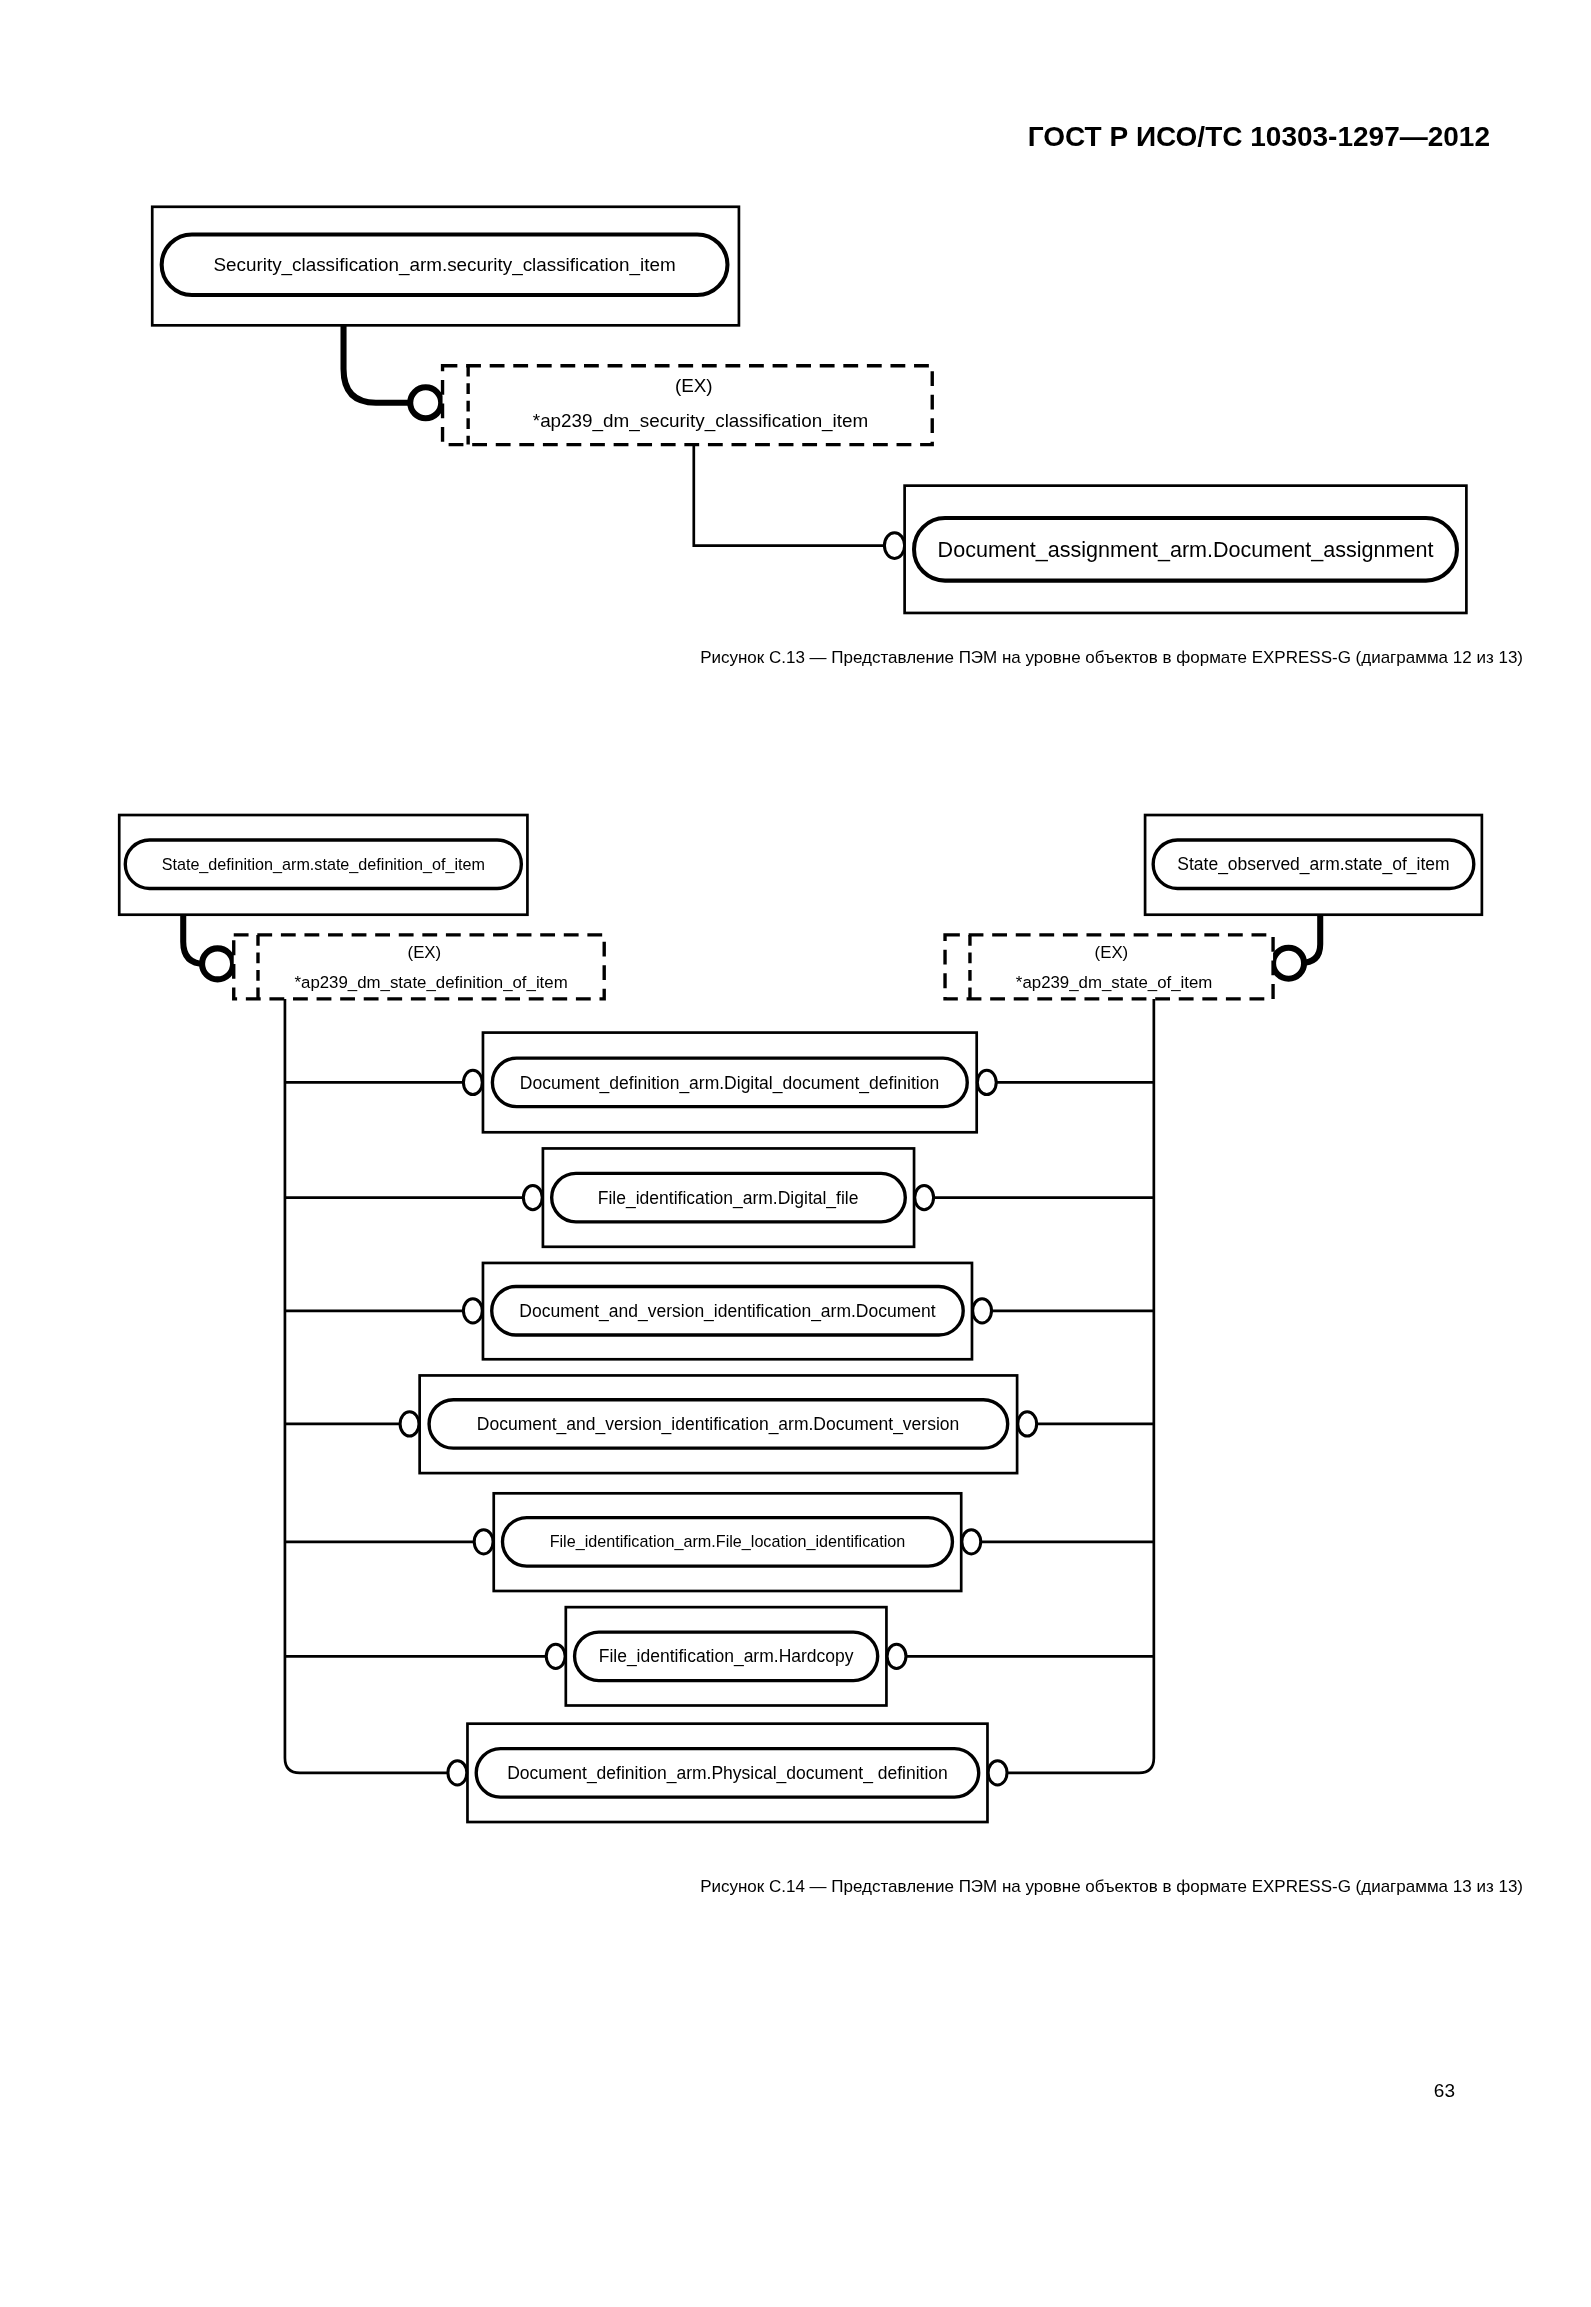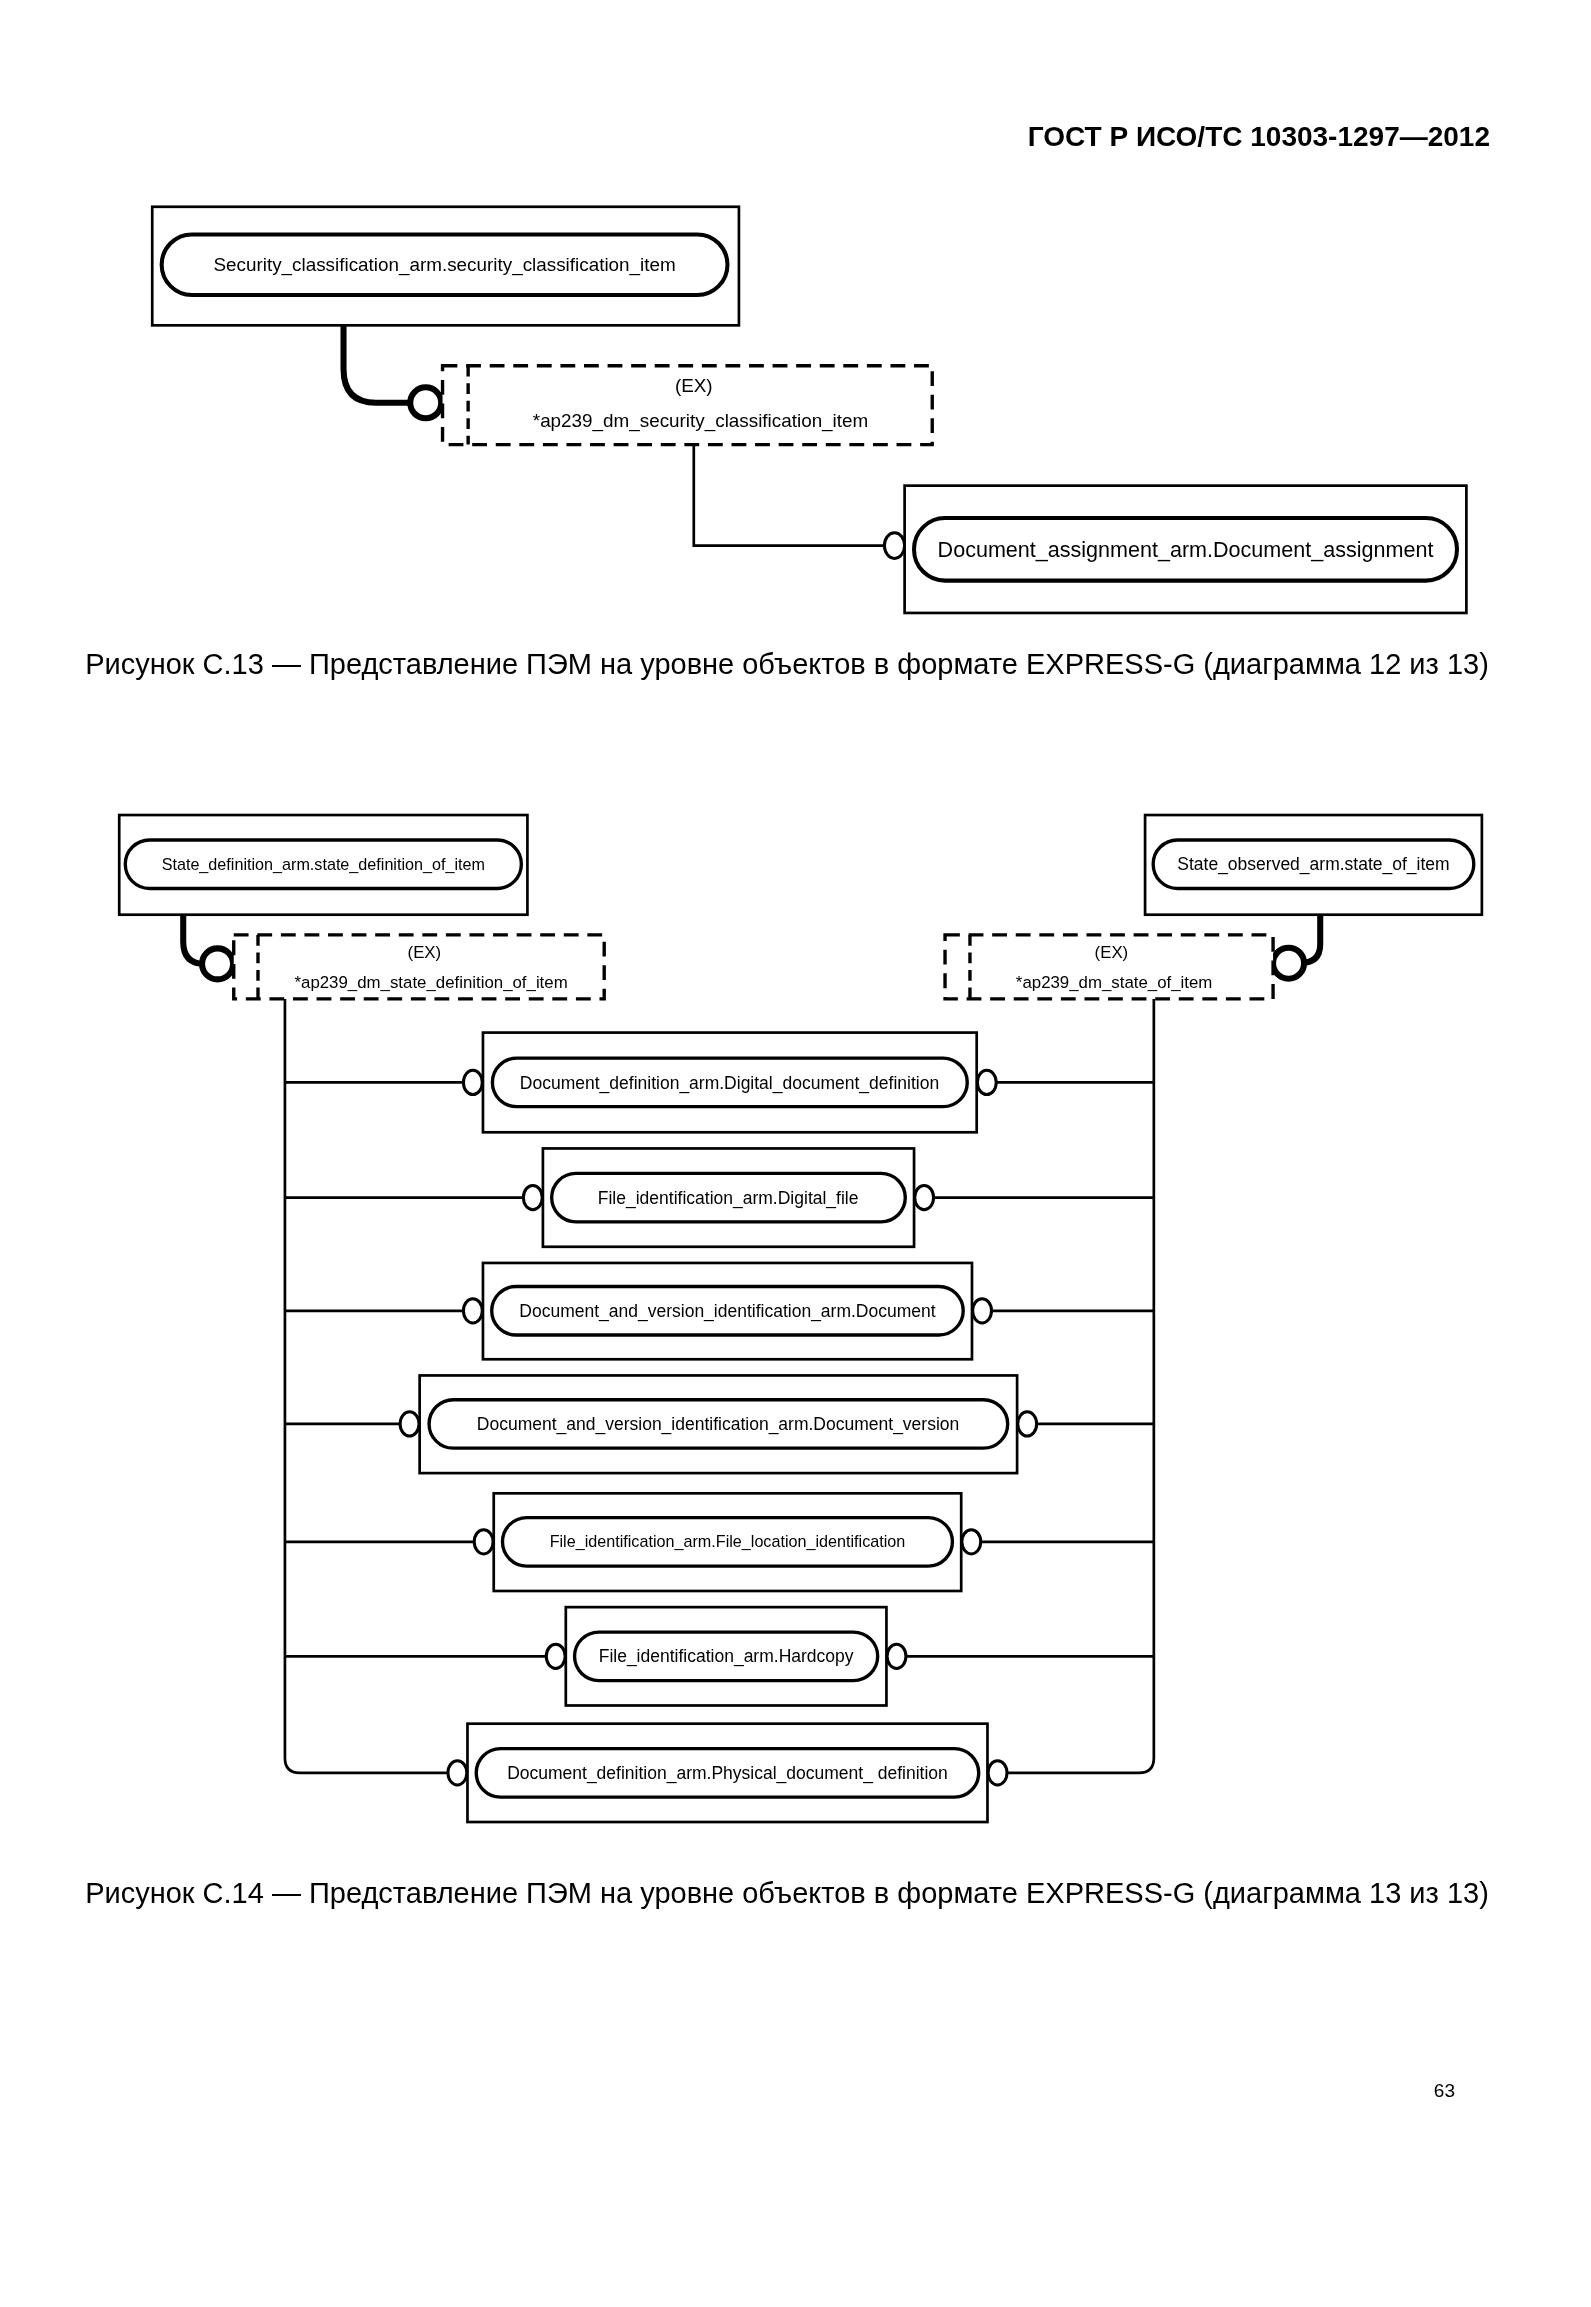--- a/index.html
+++ b/index.html
@@ -2,21 +2,21 @@
 <html style="font-size:10.8px"><head>
 <meta charset="utf-8">
 <style>
   html,body{margin:0;padding:0;}
   body{
     width:1591px;height:2307px;position:relative;background:#ffffff;
     font-family:"Liberation Sans", sans-serif;color:#000;overflow:hidden;
   }
   .hdr{position:absolute;top:121px;left:0;width:1482px;text-align:right;
        font-weight:bold;font-size:28px;letter-spacing:0px;margin-left:8px;}
-  .cap{position:absolute;left:59px;width:1456px;text-align:center;font-size:29px;}
+  .cap{position:absolute;left:67px;width:1456px;text-align:right;font-size:17px;}
   #cap13{top:648px;}
   #cap14{top:1877px;}
   .pageno{position:absolute;top:2080px;left:0;width:1455px;text-align:right;font-size:19px;}
   svg{position:absolute;top:0;left:0;}
   .box{fill:#ffffff;stroke:#000;stroke-width:4;}
   .pill{fill:#ffffff;stroke:#000;stroke-width:6;}
   .pill2{fill:#ffffff;stroke:#000;stroke-width:5;}
   .dashed{fill:#ffffff;stroke:#000;stroke-width:5;stroke-dasharray:22 13;}
   .dashsep{fill:none;stroke:#000;stroke-width:5;stroke-dasharray:16 10;}
   .thick{fill:none;stroke:#000;stroke-width:9;}

